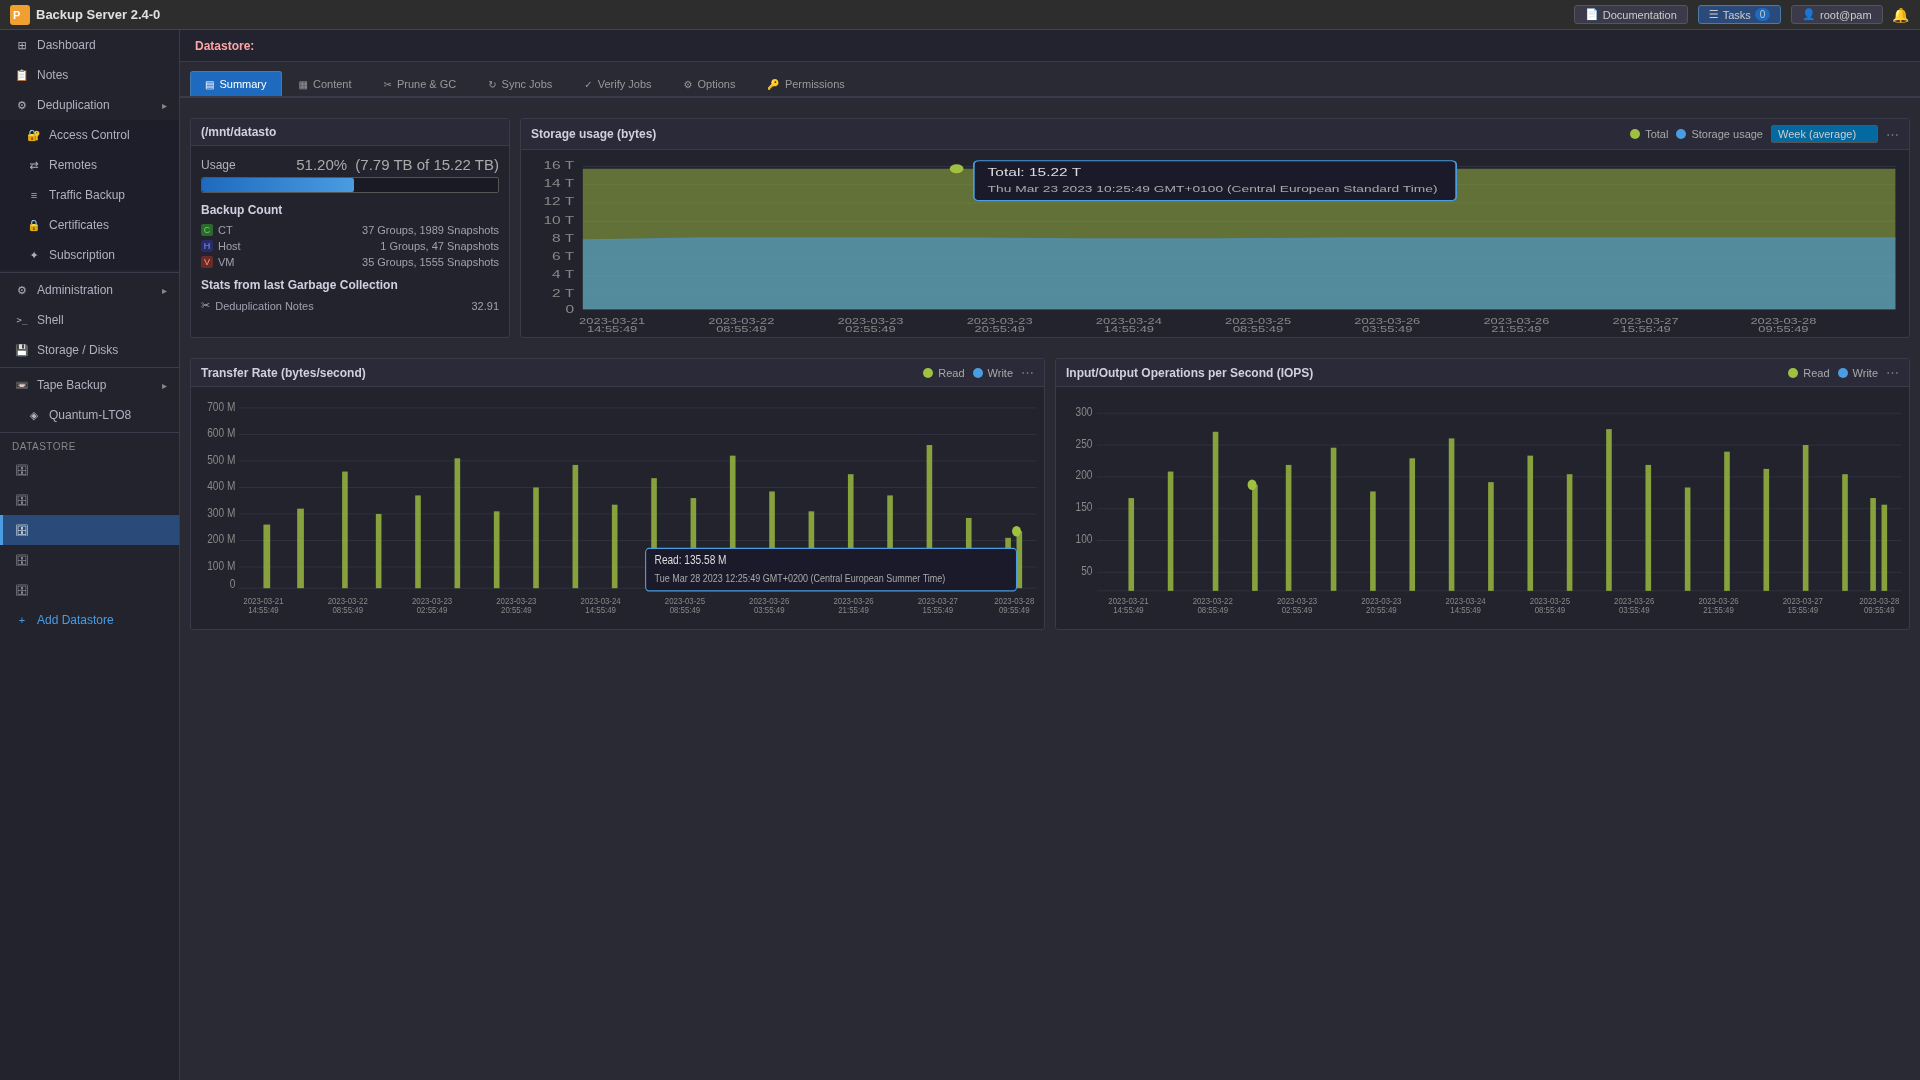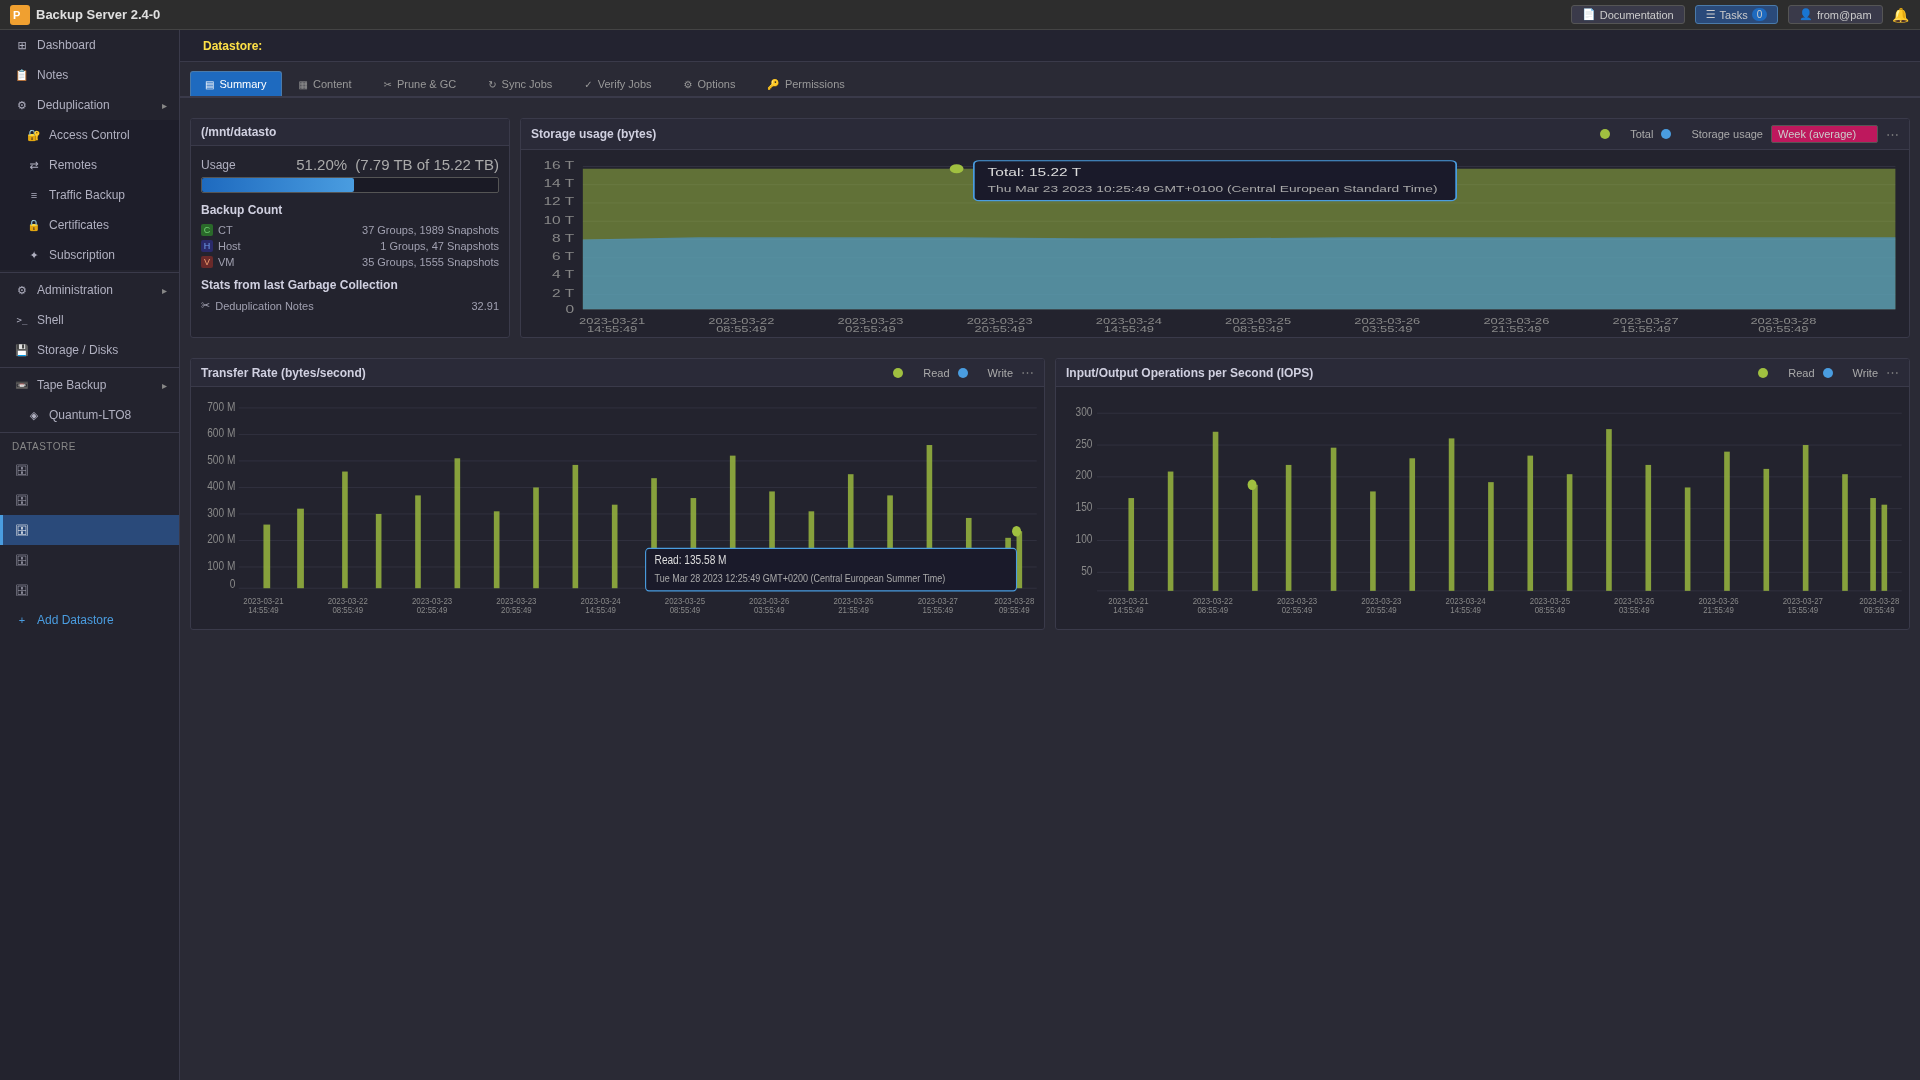--- a/index.html
+++ b/index.html
@@ -69,25 +69,25 @@
     .vm-icon { background: #6a2a2a; border-radius: 2px; color: #ef9f6f; }
 
     
     .comment-widget { flex: 1; }
     .comment-widget .widget-body { display: flex; align-items: center; justify-content: center; color: #666; }
 
     
     .chart-widget { flex: 1; }
 
     
-    .week-select { background: #be185d; border: 1px solid #555; color: #ccc; font-size: 11px; padding: 2px 20px 2px 6px; border-radius: 2px; cursor: pointer; -webkit-appearance: none; appearance: none; }
+    .week-select { background: #0369a1; border: 1px solid #555; color: #ccc; font-size: 11px; padding: 2px 20px 2px 6px; border-radius: 2px; cursor: pointer; -webkit-appearance: none; appearance: none; }
 
     
     .legend-dot { width: 10px; height: 10px; border-radius: 50%; display: inline-block; }
-    .legend-item { display: flex; align-items: center; gap: 20px; font-size: 11px; color: #aaa; cursor: pointer; }
+    .legend-item { display: flex; align-items: center; gap: 5px; font-size: 11px; color: #aaa; cursor: pointer; }
 
     
     .chart-svg { width: 100%; height: 100%; }
 
     
     .gear-icon { cursor: pointer; color: #888; font-size: 13px; }
     .help-icon { cursor: pointer; color: #888; font-size: 13px; }
 
     
     #topright { display: flex; align-items: center; gap: 10px; }
@@ -113,21 +113,21 @@
       <span>📄</span>
       <span>Documentation</span>
     </button>
     <button class="topbar-btn tasks">
       <span>☰</span>
       <span>Tasks</span>
       <span style="background:#1e6abf;border-radius:10px;padding:1px 5px;font-size:10px;">0</span>
     </button>
     <button class="topbar-btn">
       <span>👤</span>
-      <span>from@pam</span>
+      <span>root@pam</span>
     </button>
     <span style="cursor:pointer;color:#888;font-size:14px;">🔔</span>
   </div>
 </div>
 
 <div id="main">
 
   <div id="sidebar">
     <div class="sidebar-item">
       <span class="icon">⊞</span>
@@ -205,21 +205,21 @@
     </div>
     <div class="sidebar-item" style="color:#4a9de0;">
       <span class="icon">+</span>
       <span>Add Datastore</span>
     </div>
   </div>
 
   <div id="content">
 
     <div id="breadcrumb">
-      <span style="color:#fde047;font-weight:bold;margin-left:8px;">Datastore:</span>
+      <span style="color:#fca5a5;font-weight:bold;">Datastore:</span>
     </div>
 
     <div id="tabbar">
       <div class="tab active">
         <span class="tab-icon">▤</span>
         <span>Summary</span>
       </div>
       <div class="tab">
         <span class="tab-icon">▦</span>
         <span>Content</span>

